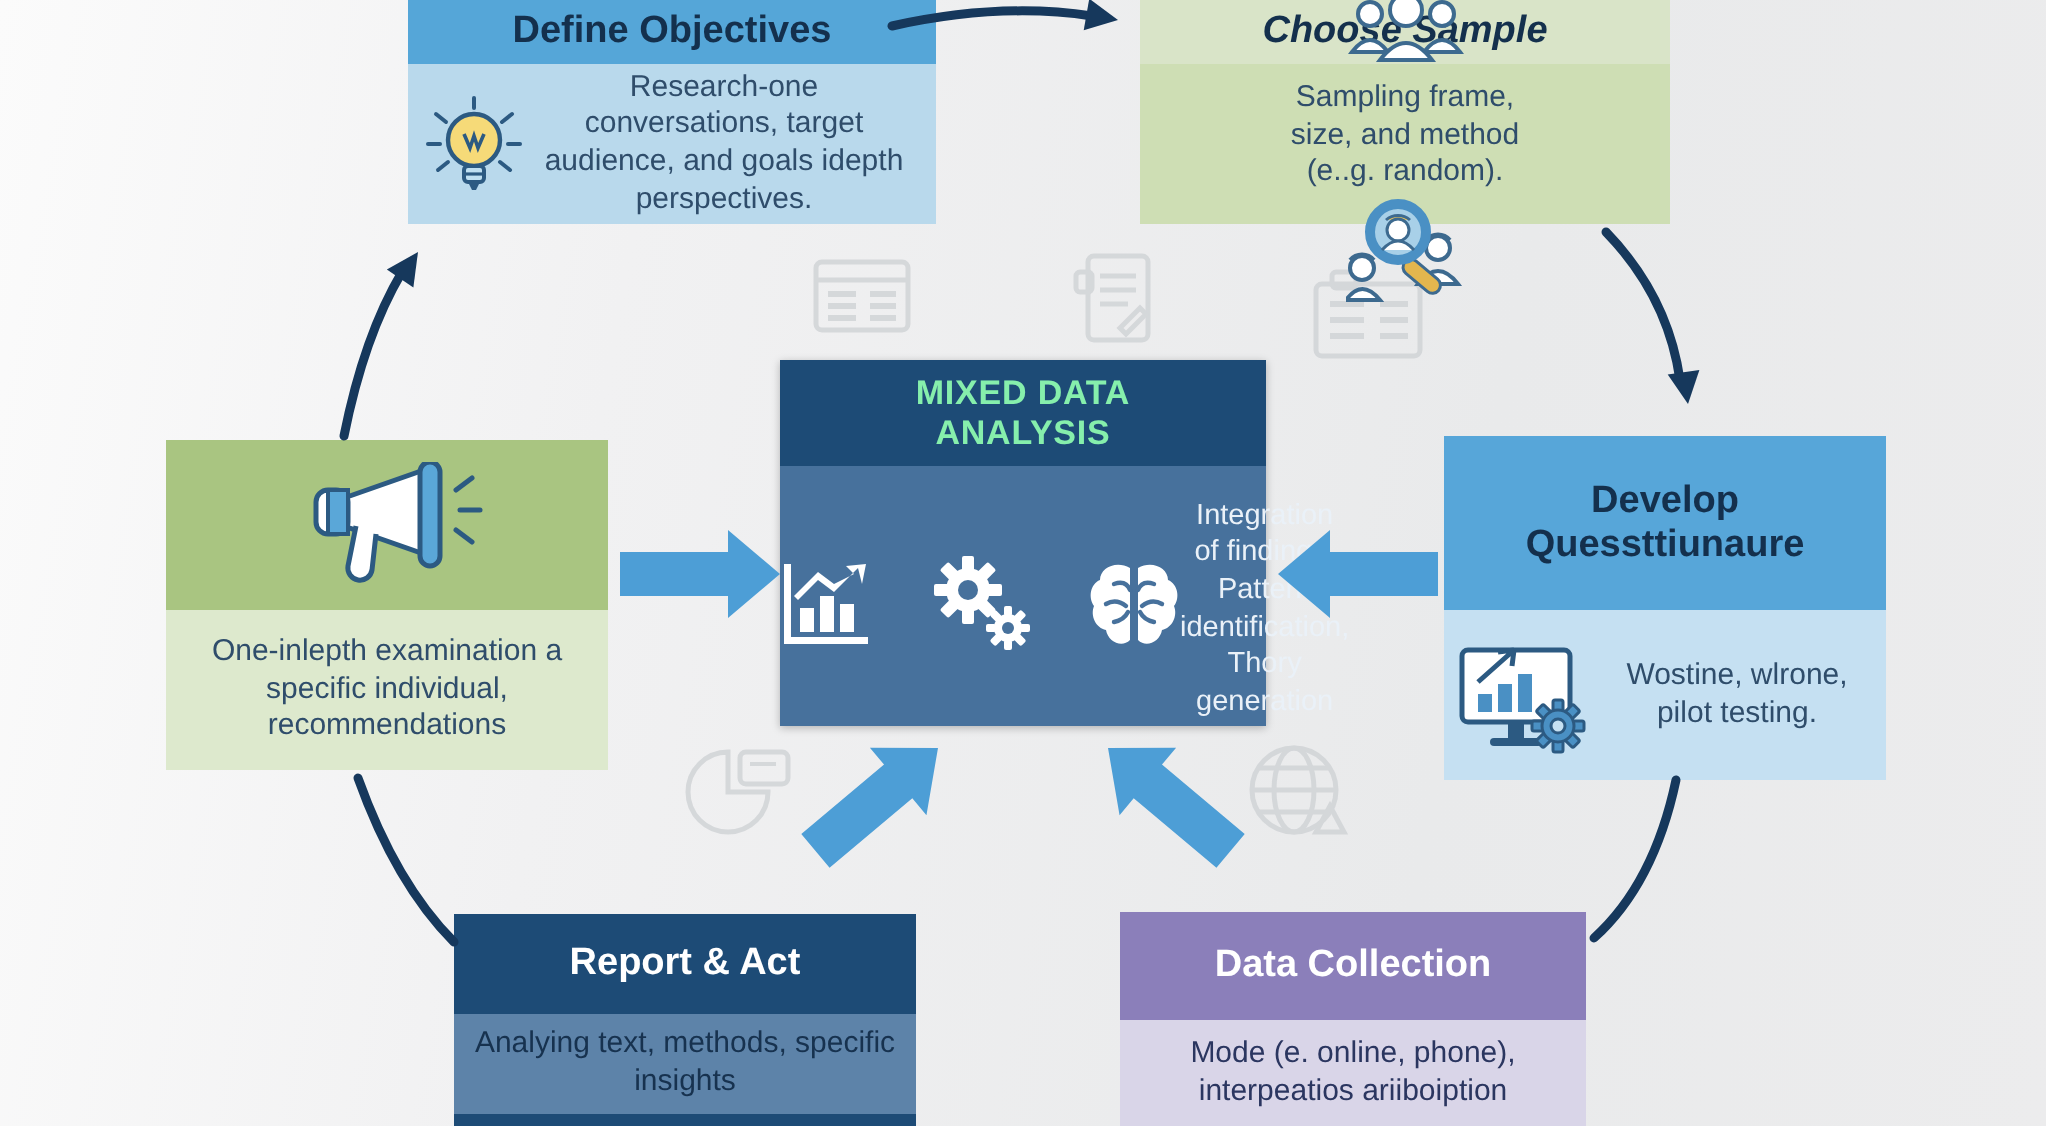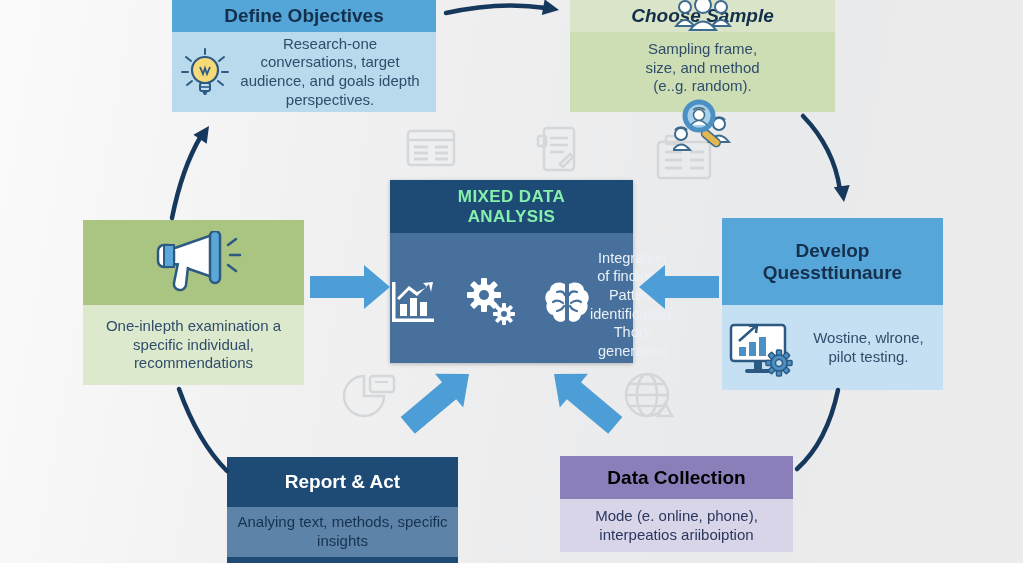--- a/index.html
+++ b/index.html
@@ -8,21 +8,21 @@
     position:relative;width:1023px;height:563px;overflow:hidden;
     font-family:"Liberation Sans","DejaVu Sans",sans-serif;
     background:linear-gradient(100deg,#fbfbfb 0%,#f1f1f2 30%,#e9eaeb 70%,#ececed 100%);
   }
   .box{position:absolute;z-index:2;}
   .hdr{display:flex;align-items:center;justify-content:center;text-align:center;
        font-weight:bold;color:#14304d;line-height:1.15;}
   .body{display:flex;align-items:center;justify-content:center;
         color:#2f4d6b;font-size:15px;line-height:1.25;text-align:center;}
   
-  .define{left:172px;top:0;width:264px;height:96px;}
+  .define{left:204px;top:0;width:264px;height:96px;}
   .define .hdr{height:32px;background:#55a6d8;font-size:19px;}
   .define .body{height:80px;background:#b9d9ec;gap:2px;padding:4px 10px 4px 6px;}
   
   .choose{left:570px;top:0;width:265px;height:112px;}
   .choose .hdr{height:32px;background:#d9e4c8;font-size:19px;font-style:italic;}
   .choose .body{height:80px;background:#cedeb4;gap:2px;padding:2px 4px;flex-direction:column;}
   
   .center{left:390px;top:180px;width:243px;height:183px;box-shadow:0 1px 4px rgba(0,0,0,.25);}
   .center .hdr{height:53px;background:#1d4b76;color:#86efac;font-size:17px;letter-spacing:.4px;}
   .center .hdr span{width:150px;}
@@ -39,21 +39,21 @@
   .develop .hdr{height:87px;background:#57a6d9;font-size:19px;}
   .develop .hdr span{width:180px;}
   .develop .body{height:85px;background:#c5e0f2;gap:4px;padding:2px 8px 2px 4px;}
   
   .report{left:227px;top:457px;width:231px;height:106px;}
   .report .hdr{height:50px;background:#1d4b76;color:#ffffff;font-size:19px;}
   .report .body{height:50px;background:#5d83a9;color:#17324f;padding:2px 8px;}
   .report .strip{height:6px;background:#1d4b76;}
   
   .data{left:560px;top:456px;width:233px;height:107px;}
-  .data .hdr{height:43px;background:#8b7fba;color:#000000;font-size:19px;}
+  .data .hdr{height:54px;background:#8b7fba;color:#ffffff;font-size:19px;}
   .data .body{height:53px;background:#d9d5e8;color:#2b3660;padding:16px 8px;}
   .txt{display:block;}
   #overlay{position:absolute;left:0;top:0;z-index:3;pointer-events:none;}
   #faded{position:absolute;left:0;top:0;z-index:1;pointer-events:none;}
   .iconbox{flex:0 0 auto;display:flex;align-items:center;justify-content:center;}
 </style>
 </head>
 <body>
 
 <div id="canvas">

